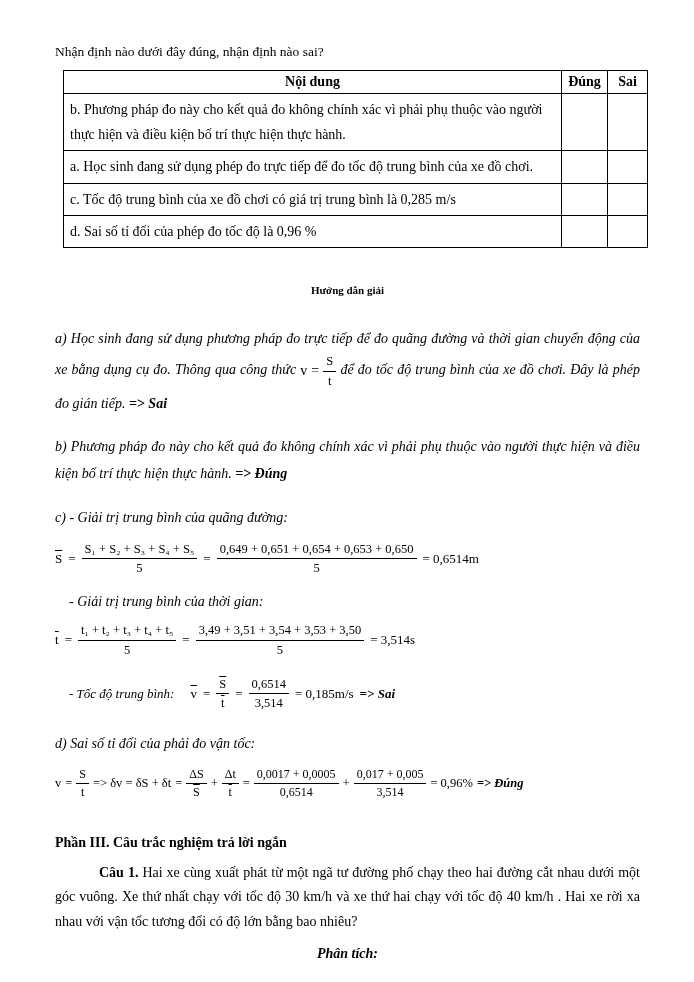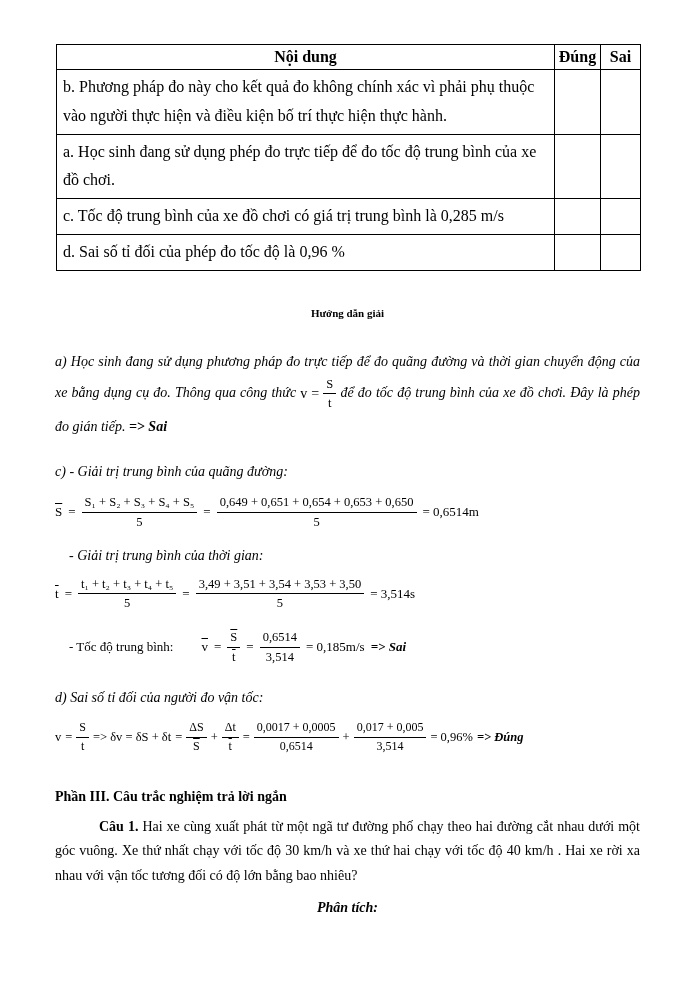--- a/index.html
+++ b/index.html
@@ -6,56 +6,57 @@
   html,body { margin:0; padding:0; }
   body {
     width:694px; height:982px; background:#ffffff; color:#000;
     font-family:"Liberation Serif","DejaVu Serif",serif;
     font-size:14px; overflow:hidden;
   }
   .doc { padding:44px 54px 0 55px; }
 
   .intro { margin:0 0 10px; font-size:13.5px; }
 
-  table.qtable { border-collapse:collapse; width:100%; margin:0 1px 36px; font-size:16px; }
+  table.qtable { border-collapse:collapse; width:100%; margin:0 8px 36px; font-size:14px; }
   .qtable th, .qtable td { border:1px solid #000; padding:3px 6px; vertical-align:top; }
   .qtable th { text-align:center; font-weight:bold; padding:3px 2px; }
   .qtable td.content-cell { line-height:1.8; }
   .col-dung { width:46px; } .col-sai { width:40px; }
 
   .sol-title { text-align:center; font-weight:bold; font-size:11px; margin:0 0 28px; }
 
   .sol-par { font-style:italic; text-align:justify; line-height:2.1; margin:0 0 16px; }
   .sub-label { font-style:italic; margin:4px 0 12px 14px; }
 
   .verdict { font-weight:bold; font-style:italic; white-space:nowrap; }
 
   .inline-math { font-style:normal; display:inline-flex; align-items:center; gap:4px; vertical-align:middle; }
 
   .formula { display:flex; align-items:center; gap:6px; font-style:normal; font-size:13px;
              margin:8px 0 18px; flex-wrap:wrap; }
   .formula.tight { gap:4px; font-size:12.5px; }
-  .formula .label-ital { margin-right:22px; }
+  .formula .label-ital { font-style:italic; margin-right:10px; }
   .frac { display:inline-flex; flex-direction:column; text-align:center; vertical-align:middle; font-size:12.5px; }
   .formula.tight .frac { font-size:12px; }
   .frac .num { border-bottom:1px solid #000; padding:0 3px 1px; line-height:1.3; }
   .frac .den { padding-top:1px; line-height:1.3; }
   .bar { text-decoration:overline; }
   .indent { margin-left:14px; }
 
   .part-title { font-weight:bold; margin:34px 0 10px; font-size:14px; }
   .q1 { line-height:1.75; text-align:justify; margin:0 0 12px; }
   .bold { font-weight:bold;margin-left:44px; }
   .analysis { text-align:center; font-weight:bold; font-style:italic; margin:4px 0 0; }
 </style>
 </head>
 <body>
 
 <div class="doc">
 
+  <p class="intro">Nhận định nào dưới đây đúng, nhận định nào sai?</p>
 
   <table class="qtable">
     <colgroup>
         <col>
         <col class="col-dung">
         <col class="col-sai">
       </colgroup>
     <thead>
       <tr>
         <th>Nội dung</th>
@@ -100,20 +101,28 @@
         <span class="den">t</span>
       </span>
     </span>
     <span>để đo tốc độ trung bình của xe đồ chơi. Đây là phép đo gián tiếp.</span>
     <span class="verdict">
       <span>=&gt;</span>
       <span>Sai</span>
     </span>
   </p>
 
+  <p class="sol-par" style="line-height:1.9">
+    <span>b)</span>
+    <span>Phương pháp đo này cho kết quả đo không chính xác vì phải phụ thuộc vào người thực hiện và điều kiện bố trí thực hiện thực hành.</span>
+    <span class="verdict">
+      <span>=&gt;</span>
+      <span>Đúng</span>
+    </span>
+  </p>
 
   <p class="sol-par" style="margin-bottom:8px">c) - Giải trị trung bình của quãng đường:</p>
 
   <div class="formula">
     <span class="bar">S</span>
     <span>=</span>
     <span class="frac">
       <span class="num">S₁ + S₂ + S₃ + S₄ + S₅</span>
       <span class="den">5</span>
     </span>
@@ -157,21 +166,21 @@
     </span>
     <span>= 0,185m/s</span>
     <span class="verdict">
       <span>=&gt;</span>
       <span>Sai</span>
     </span>
   </div>
 
   <p class="sol-par" style="margin-bottom:8px">
     <span>d)</span>
-    <span>Sai số tỉ đối của người đo vận tốc:</span>
+    <span>Sai số tỉ đối của phải đo vận tốc:</span>
   </p>
 
   <div class="formula tight">
     <span>v</span>
     <span>=</span>
     <span class="frac">
       <span class="num">S</span>
       <span class="den">t</span>
     </span>
     <span>=&gt; δv = δS + δt</span>

